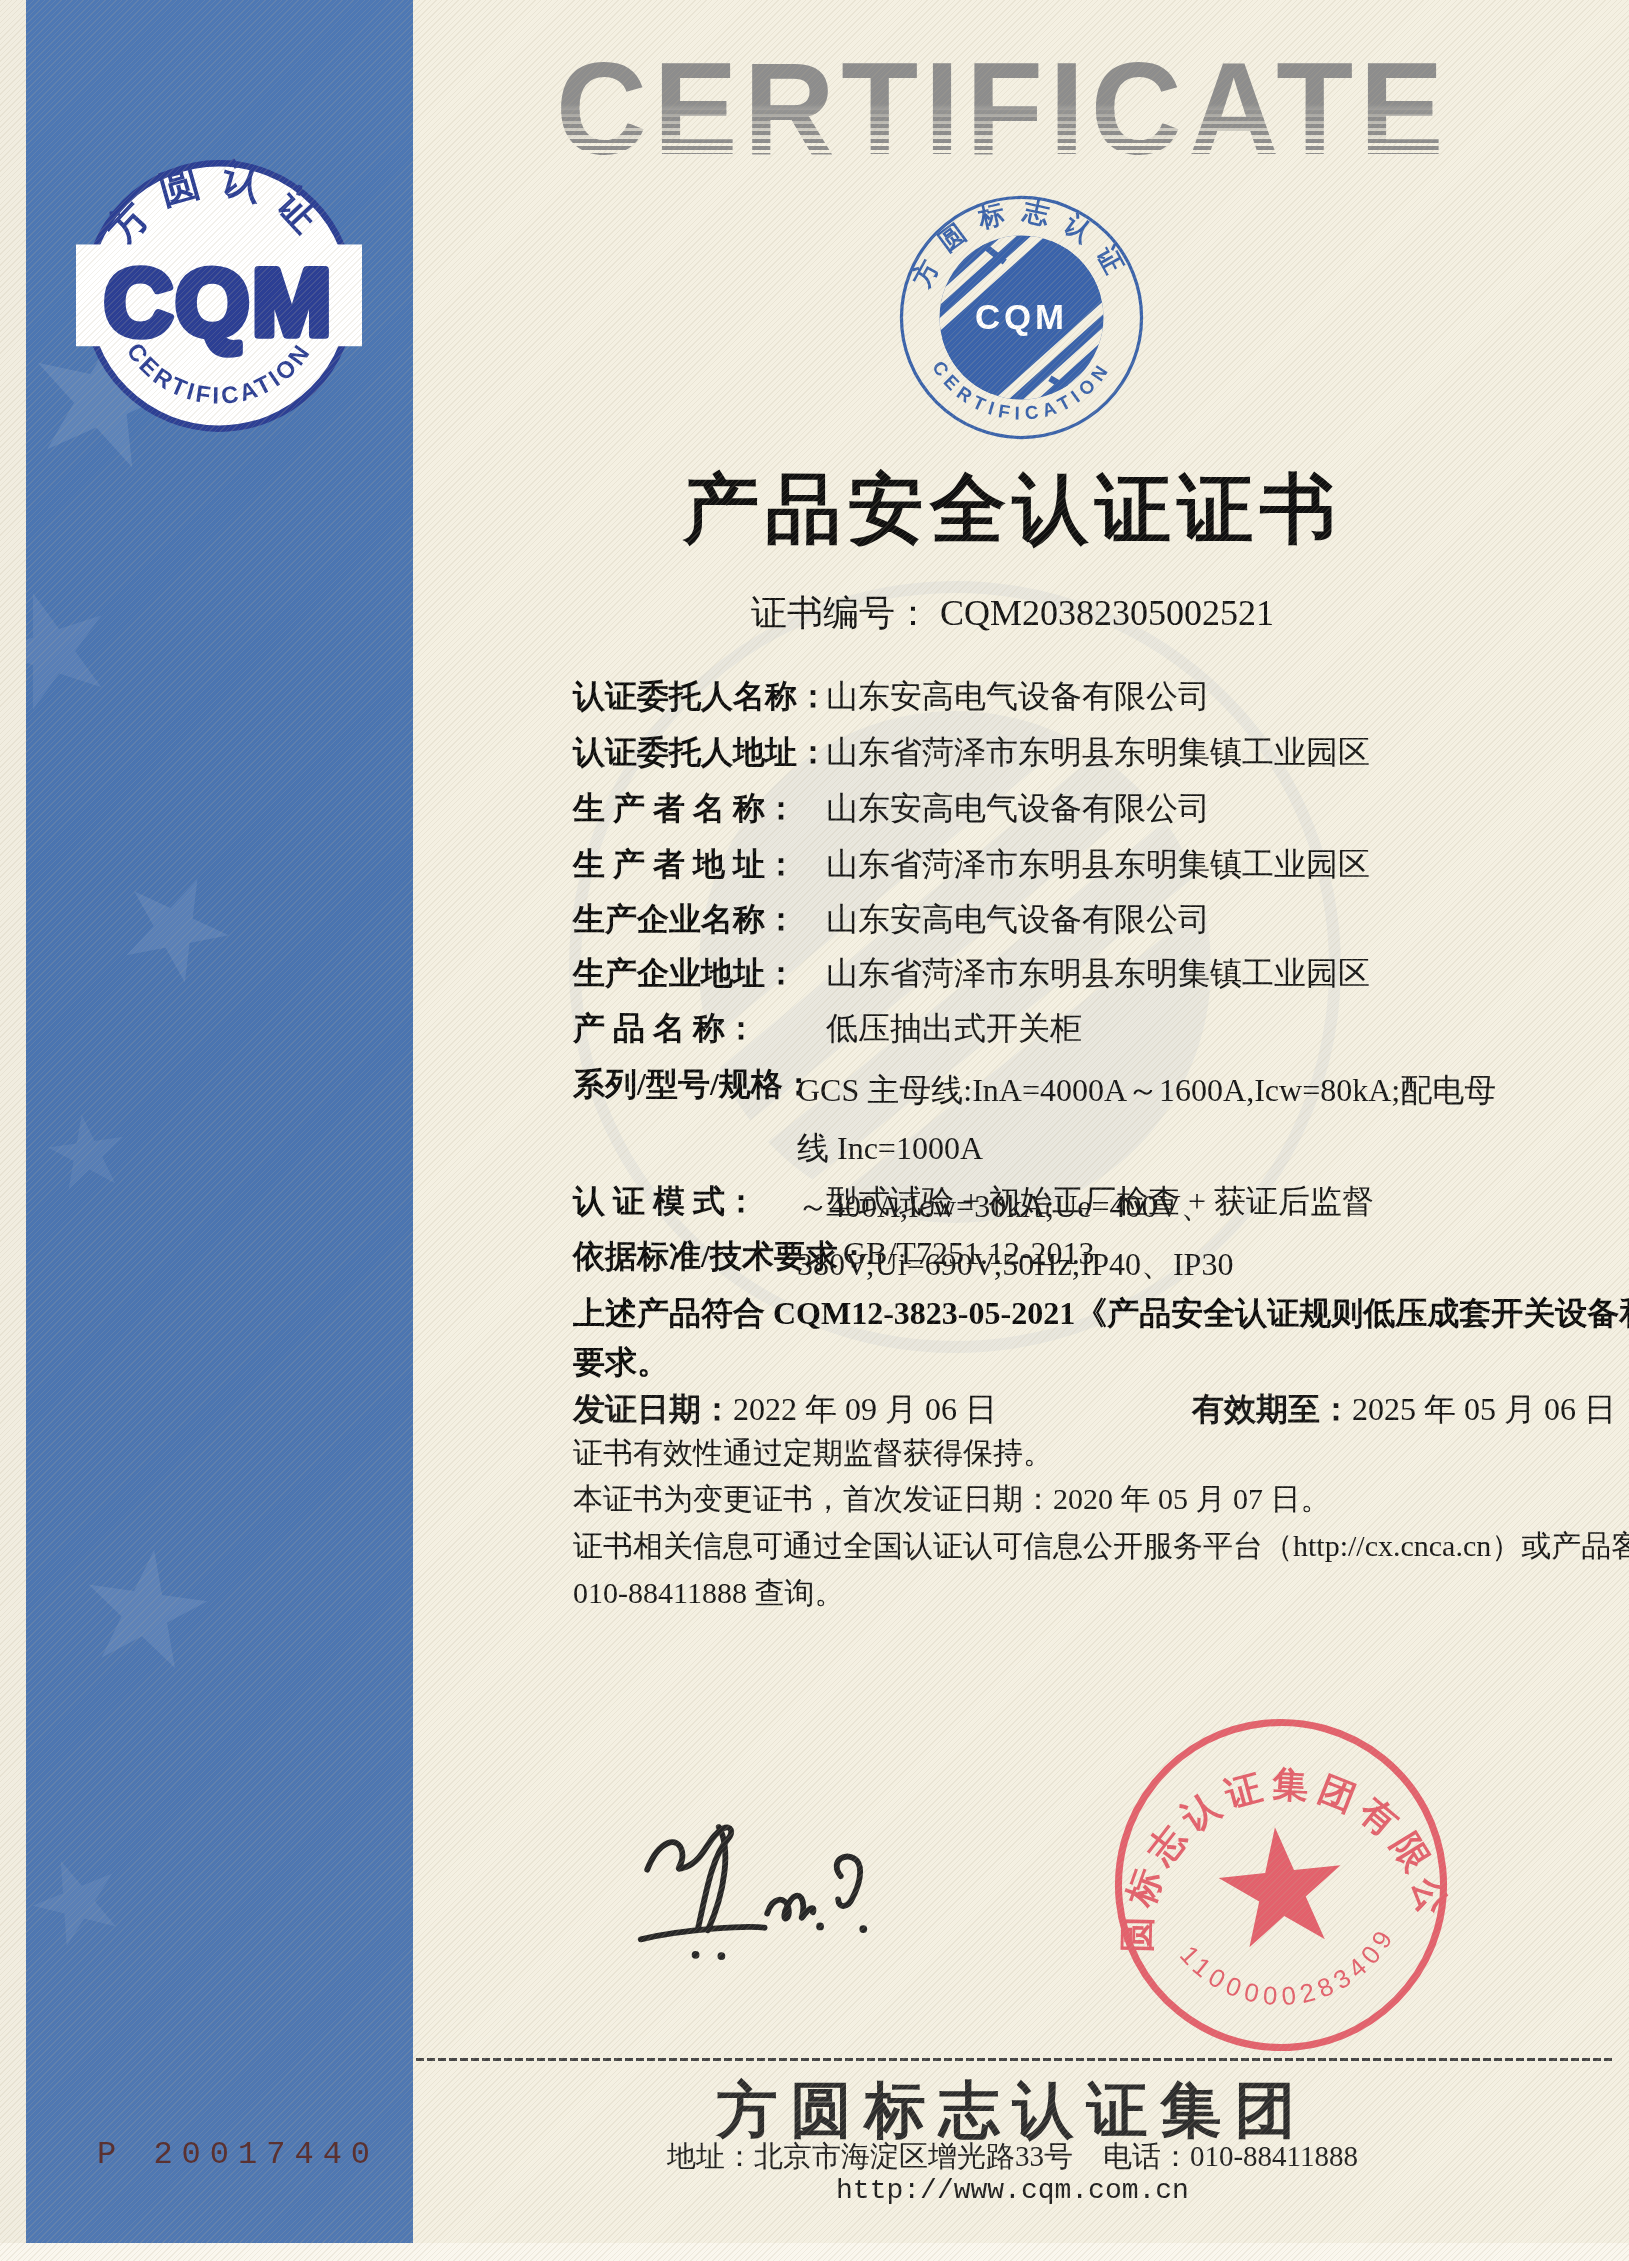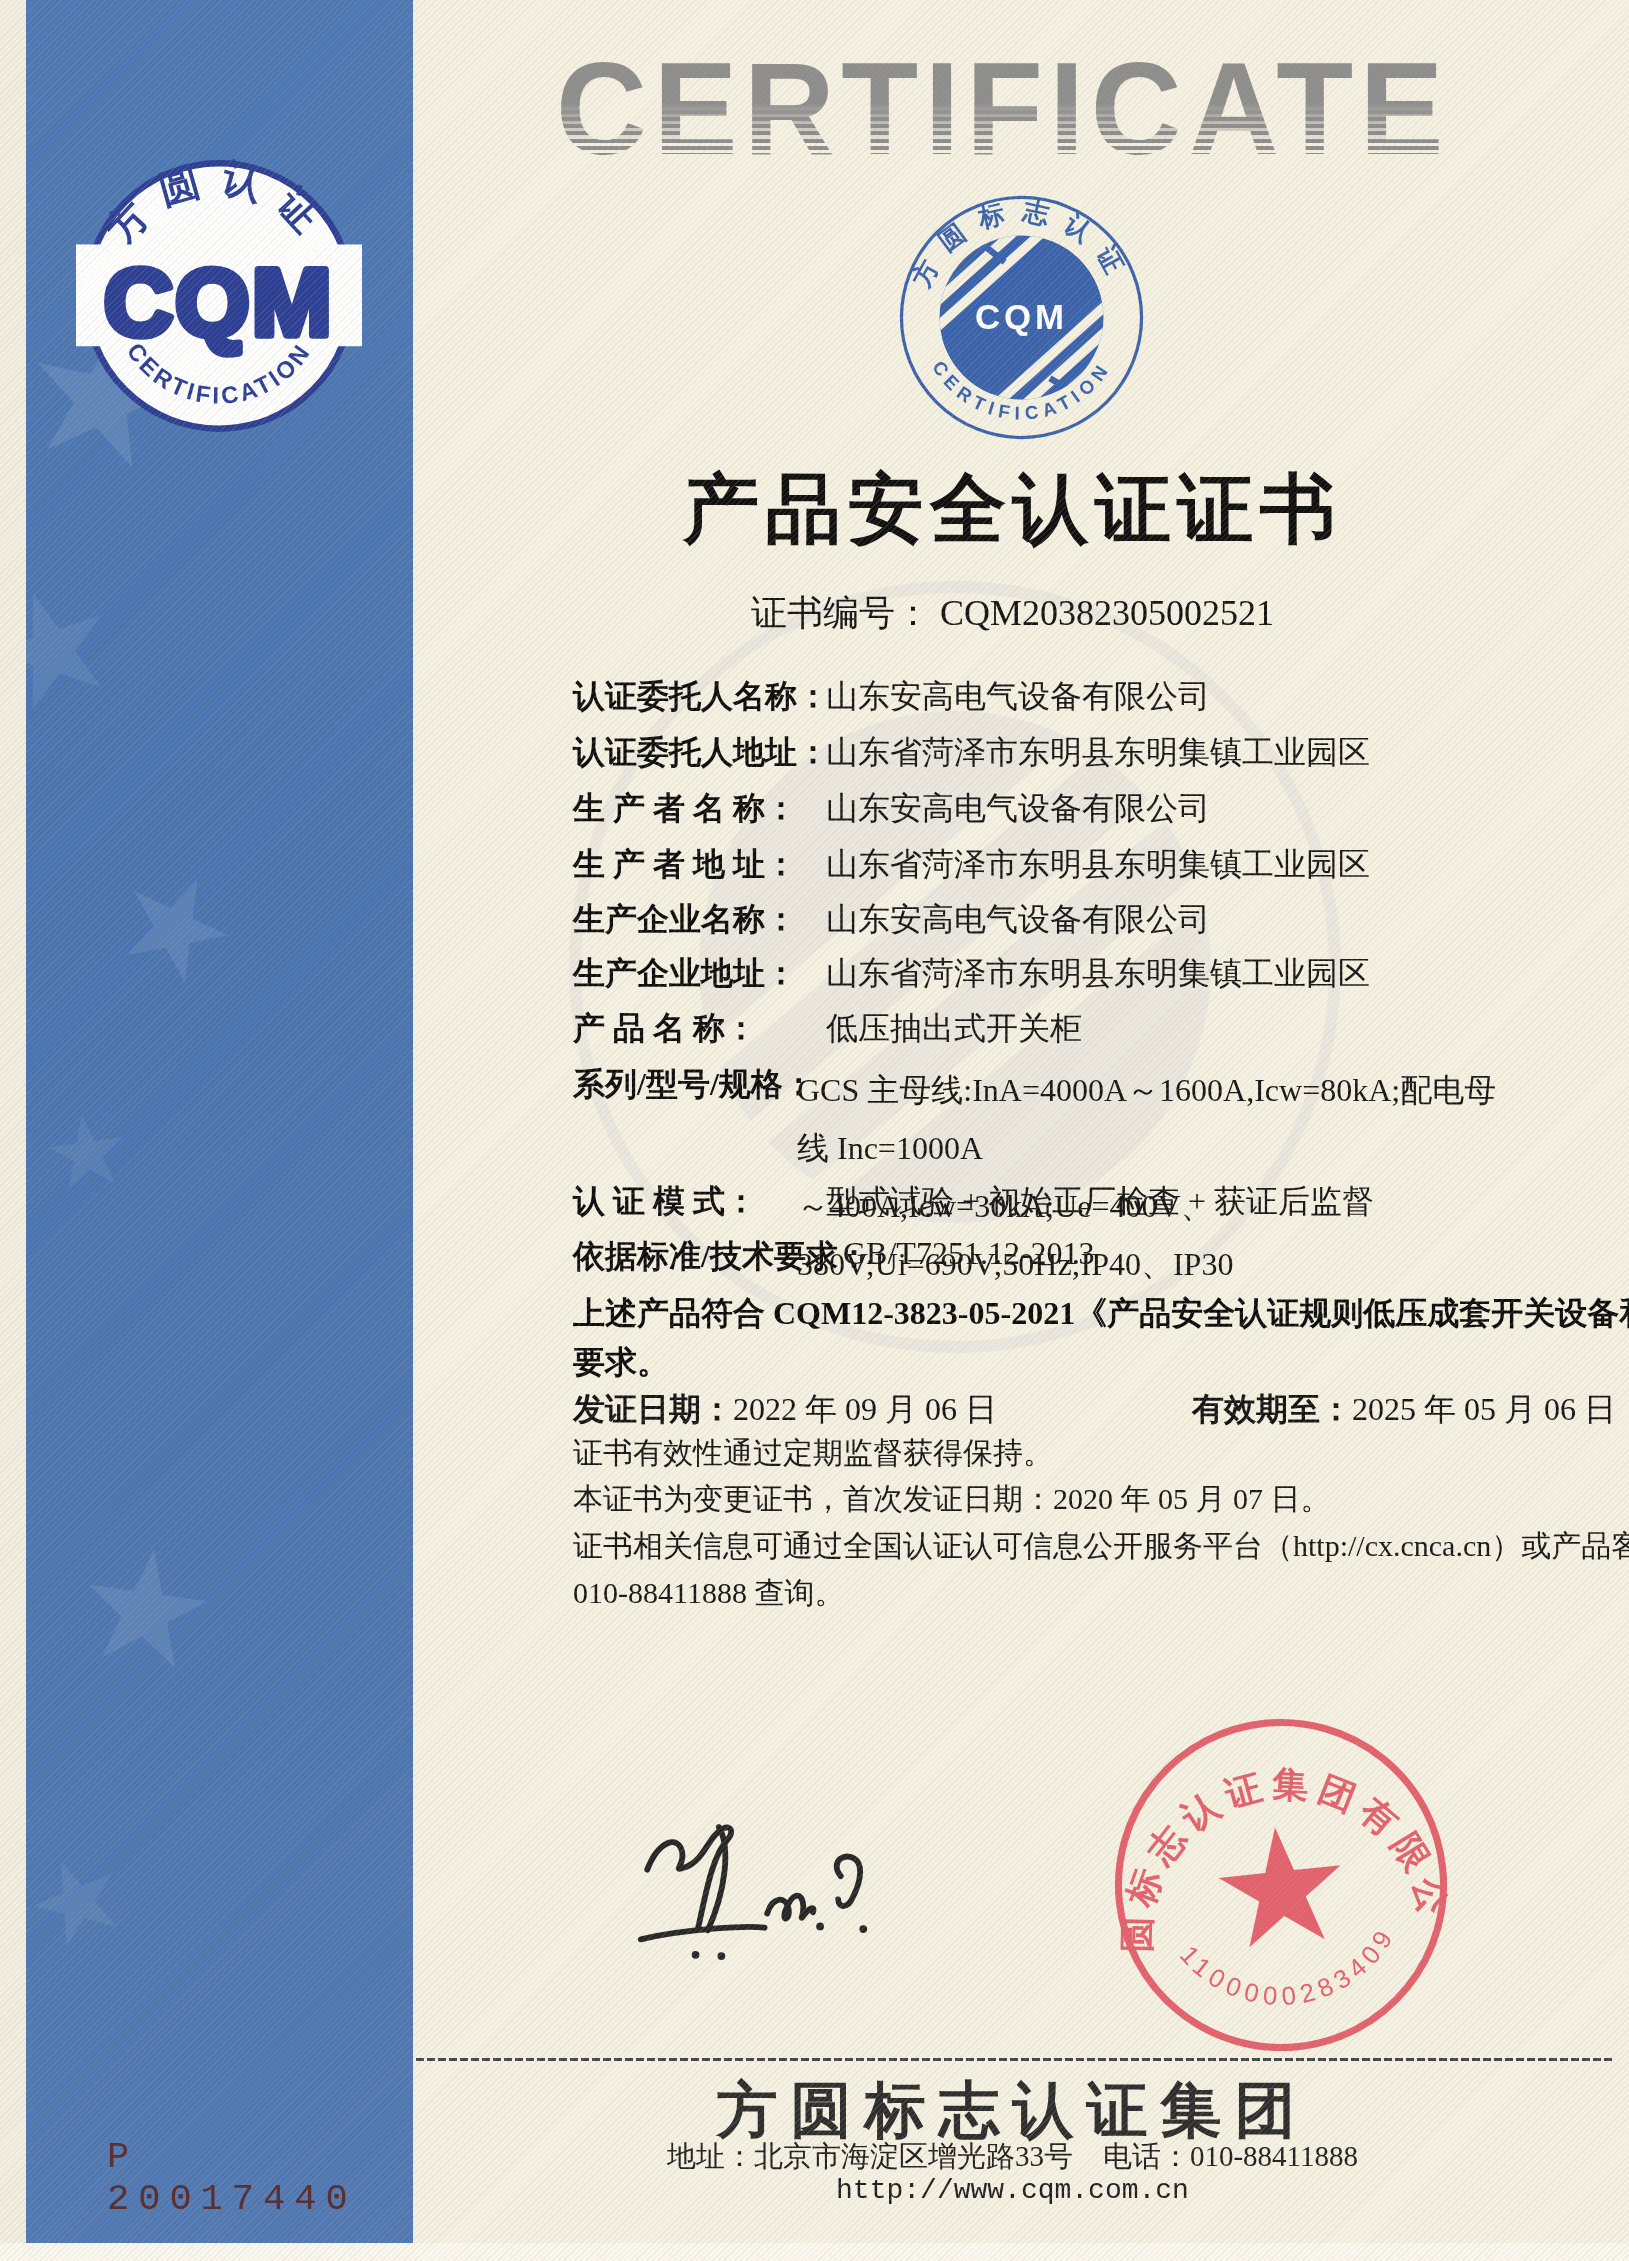--- a/index.html
+++ b/index.html
@@ -13,22 +13,22 @@
     content:""; position:absolute; inset:0; pointer-events:none;
     background:repeating-linear-gradient(135deg, rgba(185,174,148,.18) 0 1px, rgba(0,0,0,0) 1px 3.9px);
   }
   
   .band{
     position:absolute; left:26px; top:0; width:387px; height:2243px;
     background:linear-gradient(180deg,#4e78b4 0%, #4a74b0 40%, #5078b2 100%);
   }
   .band svg{position:absolute; inset:0;}
   .serial{
-    position:absolute; left:107px; top:2136px; width:290px;
-    font-family:"Liberation Mono", monospace; font-size:37px; letter-spacing:9px;
+    position:absolute; left:97px; top:2136px; width:290px;
+    font-family:"Liberation Mono", monospace; font-size:32px; letter-spacing:9px;
     color:#5a3130; z-index:3;
   }
   .bottom-strip{position:absolute; left:0; top:2243px; width:1630px; height:18.7px; background:#faf7ee;}
   .left-edge{position:absolute; left:0; top:0; width:26px; height:2261px; background:#f1ede0;}
 
   
   .cert-head{
     position:absolute; left:426px; top:44px; width:1154px; text-align:center;
     font-family:"Liberation Sans", sans-serif; font-weight:bold;
     font-size:126px; letter-spacing:6.4px; line-height:1; white-space:nowrap;

